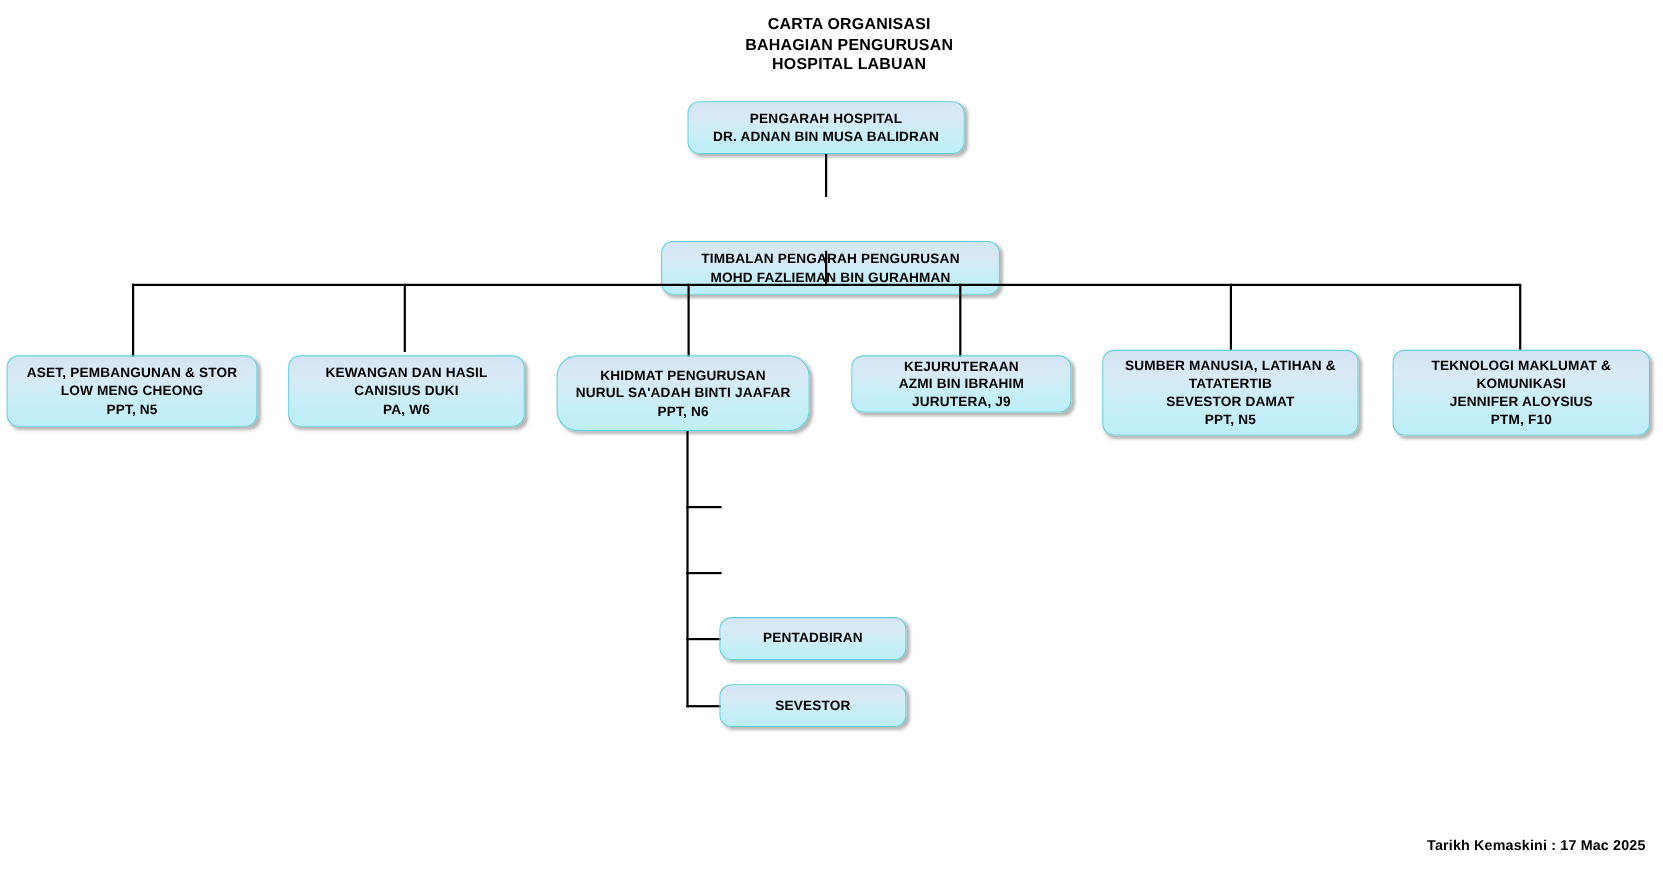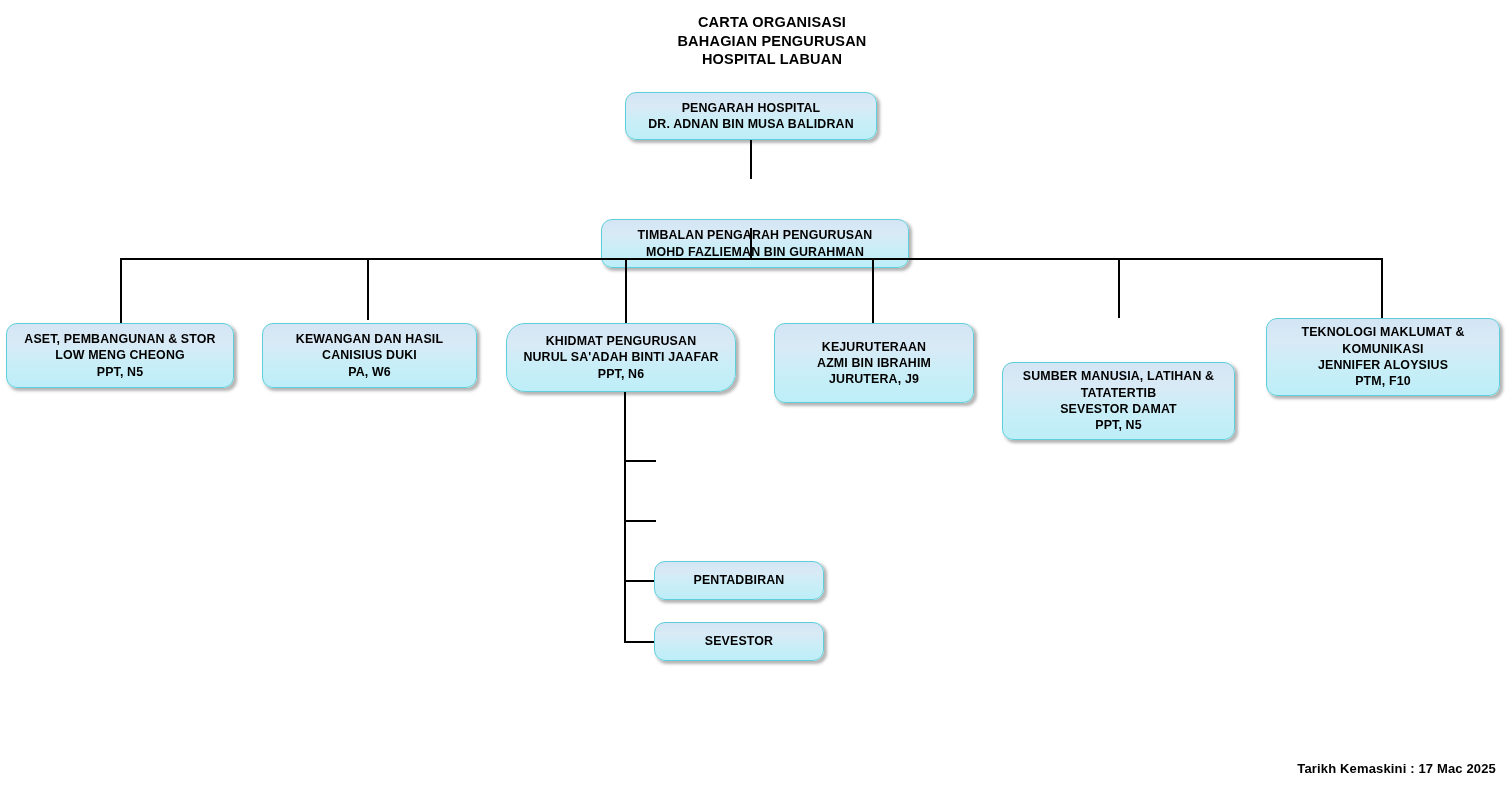--- a/index.html
+++ b/index.html
@@ -121,27 +121,27 @@
 CANISIUS DUKI
 PA, W6</span>
   </div>
 
   <div class="node" style="left:506px; top:323px; width:230px; height:69px;border-radius:19px;">
     <span class="node-text">KHIDMAT PENGURUSAN
 NURUL SA'ADAH BINTI JAAFAR
 PPT, N6</span>
   </div>
 
-  <div class="node" style="left:774px; top:323px; width:200px; height:80px;">
+  <div class="node" style="left:774px; top:323px; width:200px; height:52px;">
     <span class="node-text">KEJURUTERAAN
 AZMI BIN IBRAHIM
 JURUTERA, J9</span>
   </div>
 
-  <div class="node" style="left:1002px; top:318px; width:233px; height:78px;margin-top:44px;">
+  <div class="node" style="left:1002px; top:318px; width:233px; height:78px;">
     <span class="node-text">SUMBER MANUSIA, LATIHAN &amp;
 TATATERTIB
 SEVESTOR DAMAT
 PPT, N5</span>
   </div>
 
   <div class="node" style="left:1266px; top:318px; width:234px; height:78px;">
     <span class="node-text">TEKNOLOGI MAKLUMAT &amp;
 KOMUNIKASI
 JENNIFER ALOYSIUS

